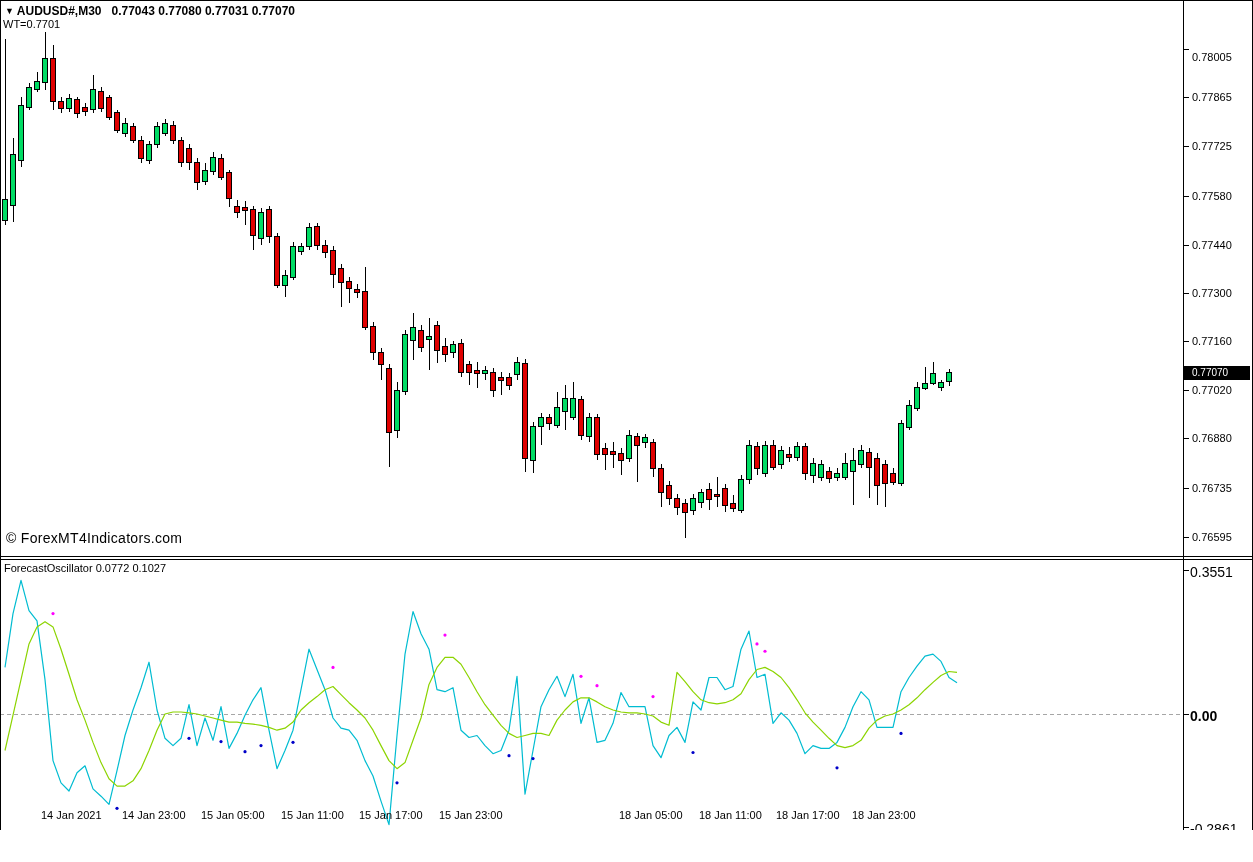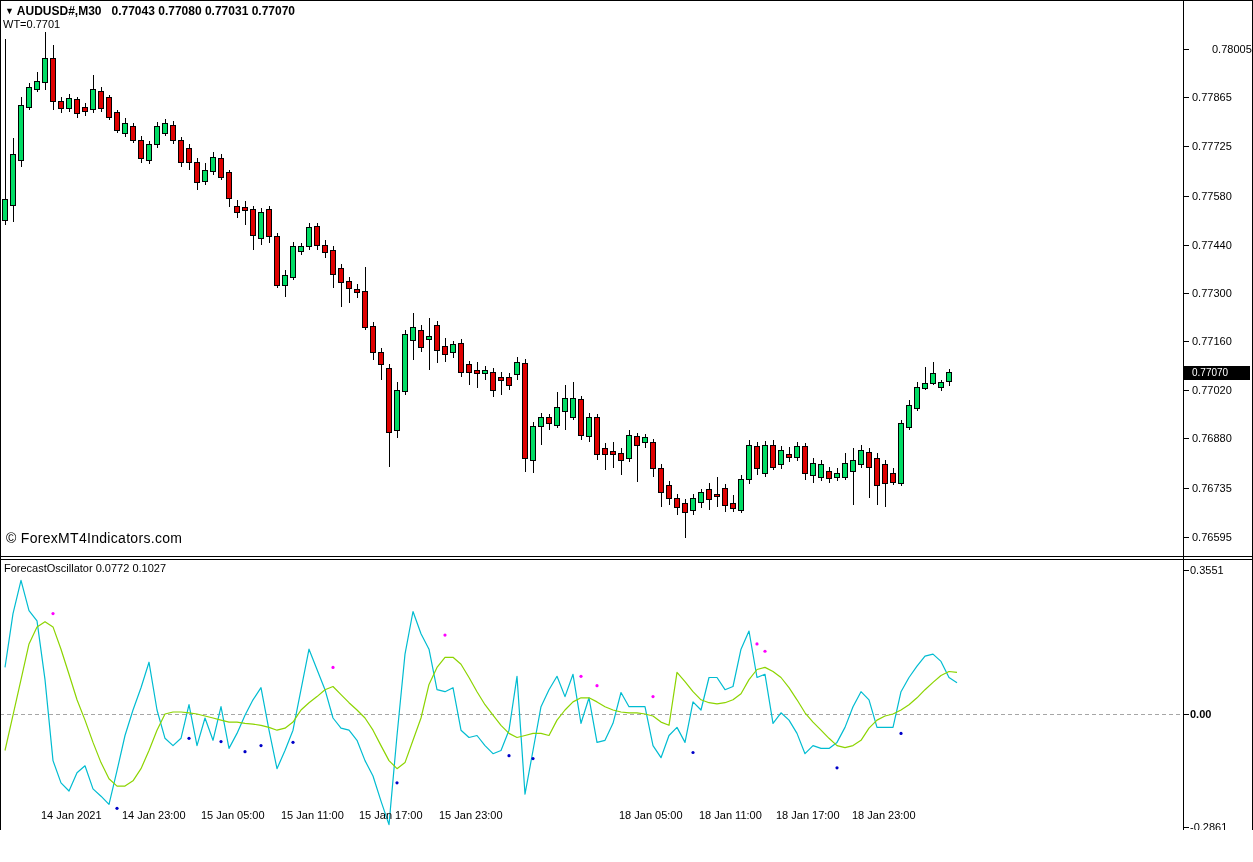--- a/index.html
+++ b/index.html
@@ -7,21 +7,21 @@
        font-family:"Liberation Sans", sans-serif;color:#000;}
   #cv{position:absolute;left:0;top:0;}
   .txt{position:absolute;white-space:nowrap;line-height:1;}
   #hdr1{left:5px;top:5px;font-size:12px;font-weight:bold;}
   #hdr1 .gap{display:inline-block;width:10px;}
   #dd{font-size:9px;vertical-align:1px;cursor:pointer;}
   #hdr2{left:3px;top:19px;font-size:11px;}
   #osct{left:4px;top:563px;font-size:11px;}
   #wm{left:6px;top:531px;font-size:14px;letter-spacing:0.3px;}
   .pl{position:absolute;left:1192px;font-size:11px;}
-  .ol{position:absolute;left:1190px;font-size:11px;}
+  .ol{position:absolute;left:1190px;font-size:14px;}
   .ol.b{font-weight:bold;}
   #ptag{position:absolute;left:1184px;width:66px;height:14px;background:#000;color:#fff;
         font-size:10px;line-height:14px;padding-left:8px;box-sizing:border-box;}
   .tl{position:absolute;top:809px;font-size:11px;padding-left:39px;}
 </style>
 </head>
 <body>
 
 <div id="win">
   <svg id="cv" width="1253" height="862">
@@ -320,21 +320,21 @@
       <line x1="842.5" y1="835" x2="842.5" y2="839" stroke="#000000" shape-rendering="crispEdges"></line>
     </svg>
 
   <div id="hdr1" class="txt"><span id="dd">▼</span> <span>AUDUSD#,M30</span><span class="gap"></span><span>0.77043 0.77080 0.77031 0.77070</span></div>
   <div id="hdr2" class="txt">WT=0.7701</div>
   <div id="wm" class="txt">© ForexMT4Indicators.com</div>
   <div id="osct" class="txt">ForecastOscillator 0.0772 0.1027</div>
 
   <div id="ptag" style="top: 366px;">0.77070</div>
   <div id="price-labels">
-      <div class="pl" style="top: 43px; margin-left: 20px;">0.78005</div>
+      <div class="pl" style="top: 51px;">0.78005</div>
       <div class="pl" style="top: 91.4429px;">0.77865</div>
       <div class="pl" style="top: 139.886px;">0.77725</div>
       <div class="pl" style="top: 190.059px;">0.77580</div>
       <div class="pl" style="top: 238.502px;">0.77440</div>
       <div class="pl" style="top: 286.945px;">0.77300</div>
       <div class="pl" style="top: 335.388px;">0.77160</div>
       <div class="pl" style="top: 383.83px;">0.77020</div>
       <div class="pl" style="top: 432.273px;">0.76880</div>
       <div class="pl" style="top: 482.446px;">0.76735</div>
       <div class="pl" style="top: 530.889px;">0.76595</div>

